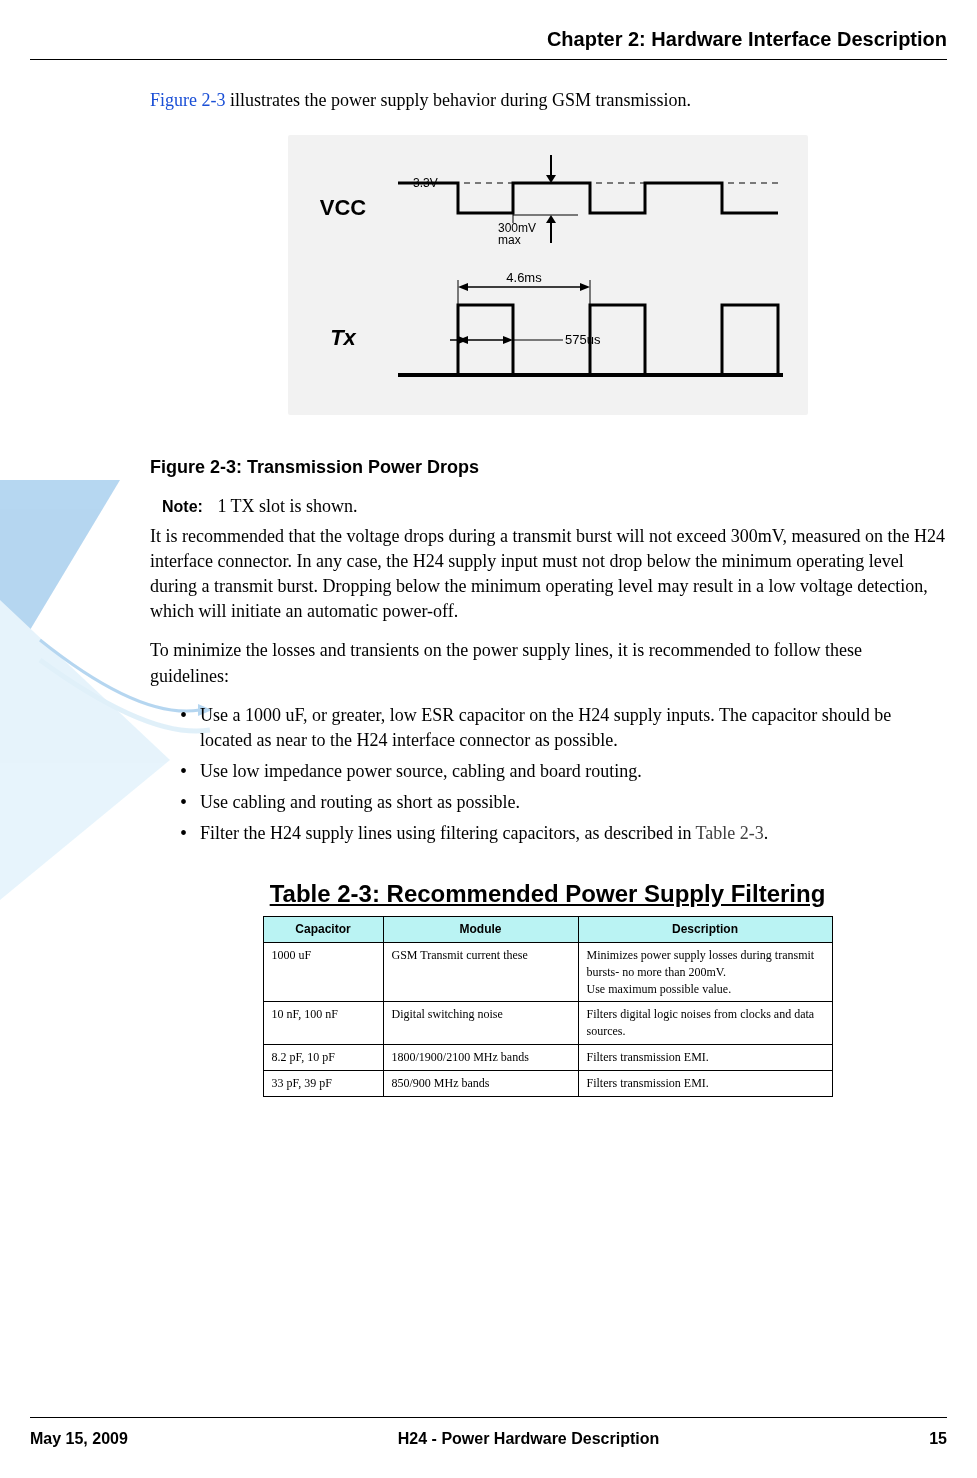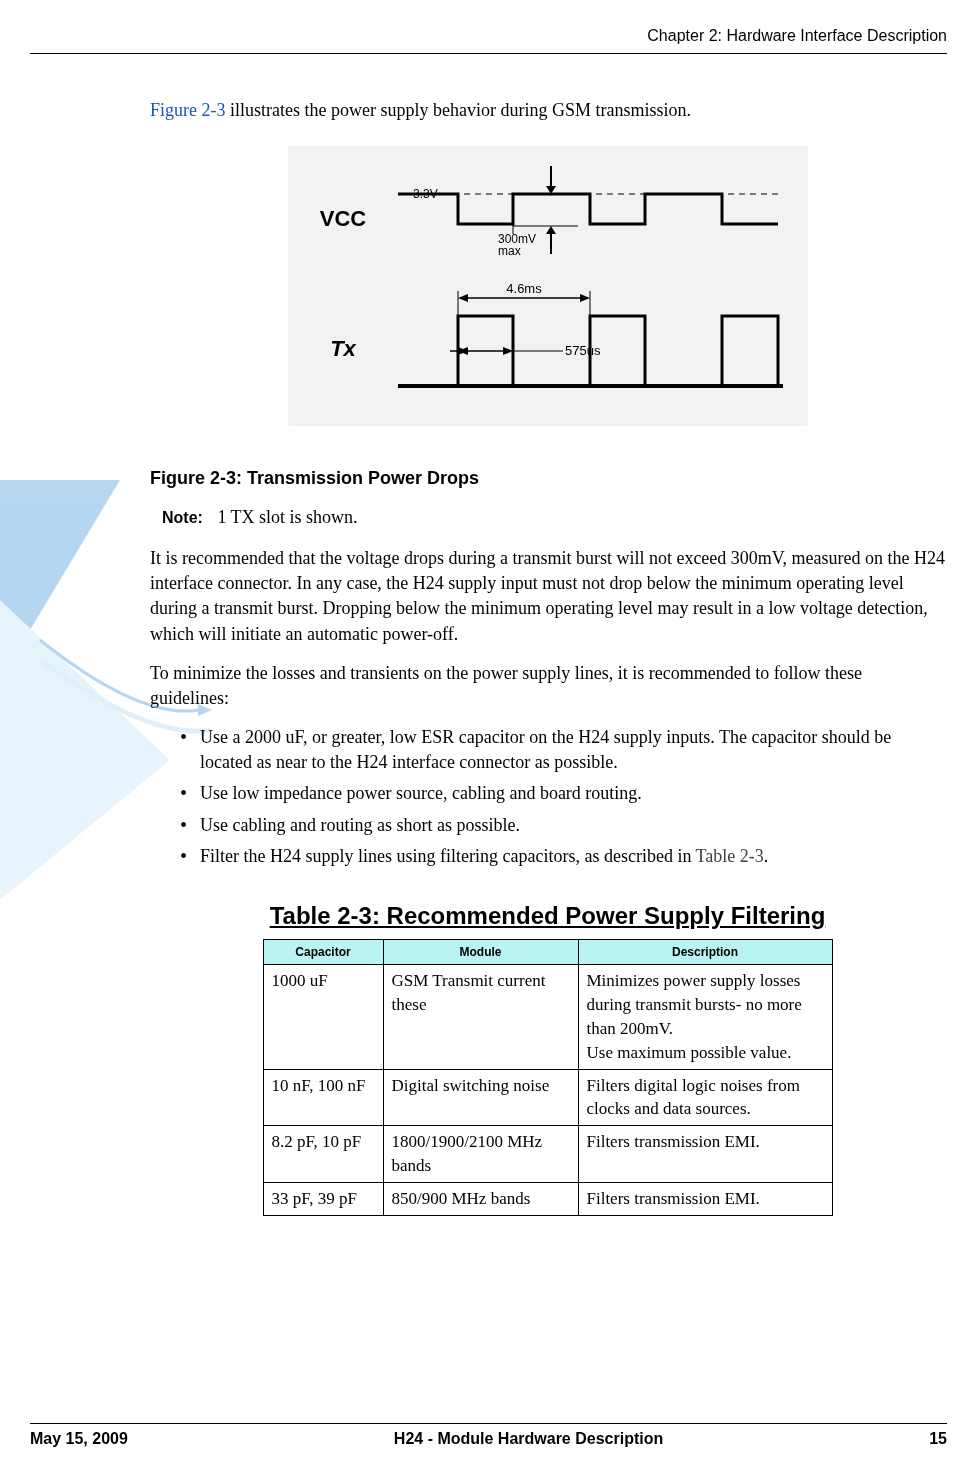--- a/index.html
+++ b/index.html
@@ -15,25 +15,25 @@
     }
     .page {
       padding: 25px 30px 0 30px;
       position: relative;
       height: 100%;
     }
     .header {
       display: flex;
       justify-content: flex-end;
       font-family: Arial, Helvetica, sans-serif;
-      font-weight: normal;
-      font-size: 16px;
+      font-weight: bold;
+      font-size: 20px;
       padding-bottom: 6px;
       border-bottom: 1.5px solid #000;
-      margin-bottom: 44px;
+      margin-bottom: 28px;
     }
     .content {
       padding-left: 120px;
       padding-right: 2px;
     }
     .intro-line { margin-bottom: 22px; }
     .figref { color: #1a4fd6; }
     .figure-box {
       background: #f2f2f2;
       width: 520px;
@@ -42,21 +42,21 @@
       position: relative;
       border-radius: 2px;
     }
     .fig-caption {
       font-family: Arial, Helvetica, sans-serif;
       font-weight: bold;
       font-size: 18px;
       margin-bottom: 14px;
     }
     .note-line {
-      margin-bottom: 16px;
+      margin-bottom: 4px;
       padding-left: 12px;
     }
     .note-label {
       font-family: Arial, Helvetica, sans-serif;
       font-weight: bold;
       font-size: 16px;
       display: inline-block;
       margin-right: 10px;
     }
     .para { margin-bottom: 14px; }
@@ -90,41 +90,41 @@
     table.supply {
       border-collapse: collapse;
       margin: 0 auto;
       width: 570px;
     }
     table.supply th, table.supply td {
       border: 1px solid #000;
       padding: 4px 8px;
       vertical-align: top;
       text-align: left;
-      font-size: 17px;
+      font-size: 12px;
     }
     table.supply th {
       background: #baf3f3;
       text-align: center;
       font-family: Arial, Helvetica, sans-serif;
       font-size: 12px;
     }
     .footer {
       position: absolute;
       bottom: 28px;
       left: 30px;
       right: 30px;
       border-top: 1.5px solid #000;
       display: flex;
       justify-content: space-between;
       align-items: flex-end;
       font-family: Arial, Helvetica, sans-serif;
       font-weight: bold;
       font-size: 16px;
-      padding-top: 4px;
+      padding-top: 10px;
     }
     .watermark {
       position: absolute;
       left: 0;
       top: 480px;
       width: 230px;
       height: 420px;
       pointer-events: none;
     }
     .desc-block { white-space: pre-line; }
@@ -197,21 +197,21 @@
 
     <p class="note-line">
       <span class="note-label">Note:</span>
       <span>1 TX slot is shown.</span>
     </p>
 
     <p class="para">It is recommended that the voltage drops during a transmit burst will not exceed 300mV, measured on the H24 interface connector. In any case, the H24 supply input must not drop below the minimum operating level during a transmit burst. Dropping below the minimum operating level may result in a low voltage detection, which will initiate an automatic power-off.</p>
     <p class="para">To minimize the losses and transients on the power supply lines, it is recommended to follow these guidelines:</p>
 
     <ul class="guides">
-      <li><span>Use a 2000 uF, or greater, low ESR capacitor on the H24 supply inputs. The capacitor should be located as near to the H24 interface connector as possible.</span></li>
+      <li><span>Use a 1000 uF, or greater, low ESR capacitor on the H24 supply inputs. The capacitor should be located as near to the H24 interface connector as possible.</span></li>
       <li><span>Use low impedance power source, cabling and board routing.</span></li>
       <li><span>Use cabling and routing as short as possible.</span></li>
       <li>
         <span>Filter the H24 supply lines using filtering capacitors, as described in </span><span class="tableref">Table 2-3</span><span>.</span>
       </li>
     </ul>
 
     <p class="table-caption">Table 2-3: Recommended Power Supply Filtering</p>
     <table class="supply">
       <thead>
@@ -242,16 +242,16 @@
           <td>33 pF, 39 pF</td>
           <td>850/900 MHz bands</td>
           <td class="desc-block">Filters transmission EMI.</td>
         </tr>
       </tbody>
     </table>
   </div>
 
   <div class="footer">
     <span>May 15, 2009</span>
-    <span>H24 - Module Hardware Description</span>
+    <span>H24 - Power Hardware Description</span>
     <span>15</span>
   </div>
 </div>
 
 </body></html>

